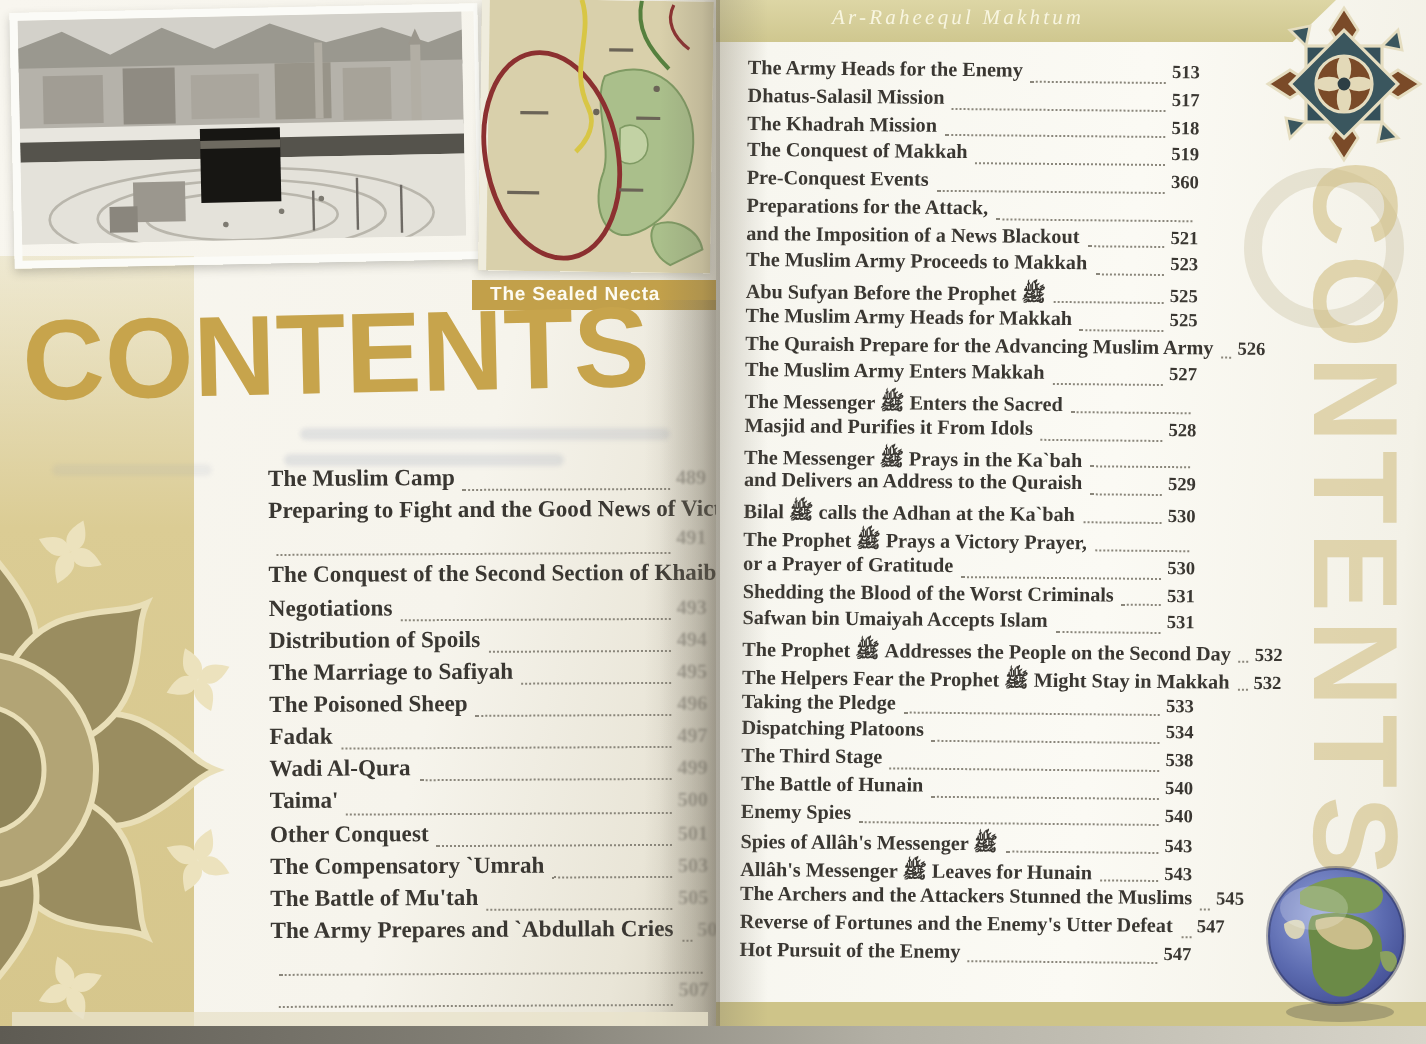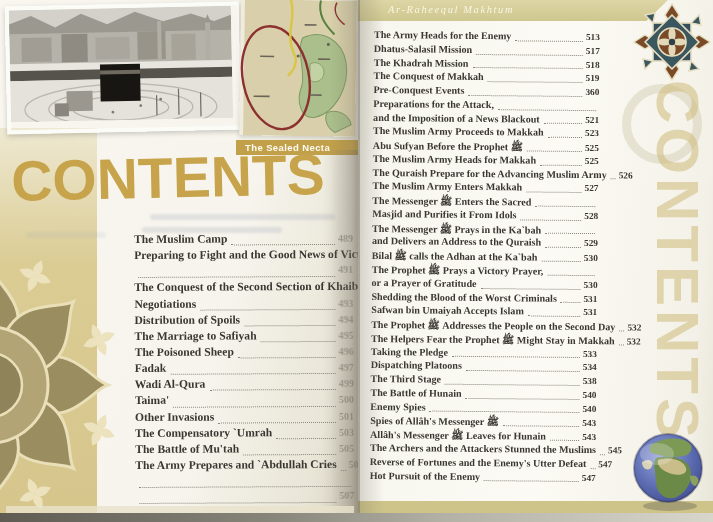--- a/index.html
+++ b/index.html
@@ -43,21 +43,21 @@
   .toc-left .p{opacity:.38;filter:blur(.4px);font-size:10px;}
   .toc-right{left:374px;top:29px;width:226px;font-size:10.1px;font-weight:600;
     transform:rotate(.55deg);transform-origin:left top;}
   .toc-right .row{height:13.78px;}
 
   
   .top-band{left:358px;top:0;width:310px;height:21px;
     background:linear-gradient(to bottom,#ddd6a5,#cfc78f);
     clip-path:polygon(0 0,100% 0,93% 100%,0 100%);
     color:rgba(252,249,232,.9);font-style:italic;font-size:10.5px;line-height:20px;
-    padding-left:30px;letter-spacing:1.6px;box-sizing:border-box;white-space:nowrap;}
+    padding-left:58px;letter-spacing:1.6px;box-sizing:border-box;white-space:nowrap;}
   .bottom-band{left:358px;top:501px;width:355px;height:14px;background:#cec489;}
   .vertical-title{left:0;top:0;transform:translate(712px,80px) rotate(90deg);transform-origin:top left;
     font-family:"Liberation Sans",sans-serif;font-weight:bold;font-size:60px;
     color:rgba(205,186,122,.55);letter-spacing:4px;white-space:nowrap;}
   .faint-ring{left:622px;top:84px;width:80px;height:80px;border-radius:50%;
     border:9px solid rgba(185,175,135,.28);box-sizing:border-box;}
 
   .photo-kaaba{left:6px;top:4px;width:228px;height:120px;transform:rotate(-1.2deg);
     border:4px solid #fbfbf7;border-right-width:2px;box-shadow:0 2px 5px rgba(60,58,50,.25);}
   .photo-map{left:240px;top:0;width:116px;height:136px;transform:rotate(.8deg);
@@ -234,21 +234,21 @@
           <span class="p">499</span>
         </div>
 
         <div class="row">
           <span class="t">Taima'</span>
           <span class="lead"></span>
           <span class="p">500</span>
         </div>
 
         <div class="row">
-          <span class="t">Other Invasions</span>
+          <span class="t">Other Conquest</span>
           <span class="lead"></span>
           <span class="p">501</span>
         </div>
 
         <div class="row">
           <span class="t">The Compensatory `Umrah</span>
           <span class="lead"></span>
           <span class="p">503</span>
         </div>
 

